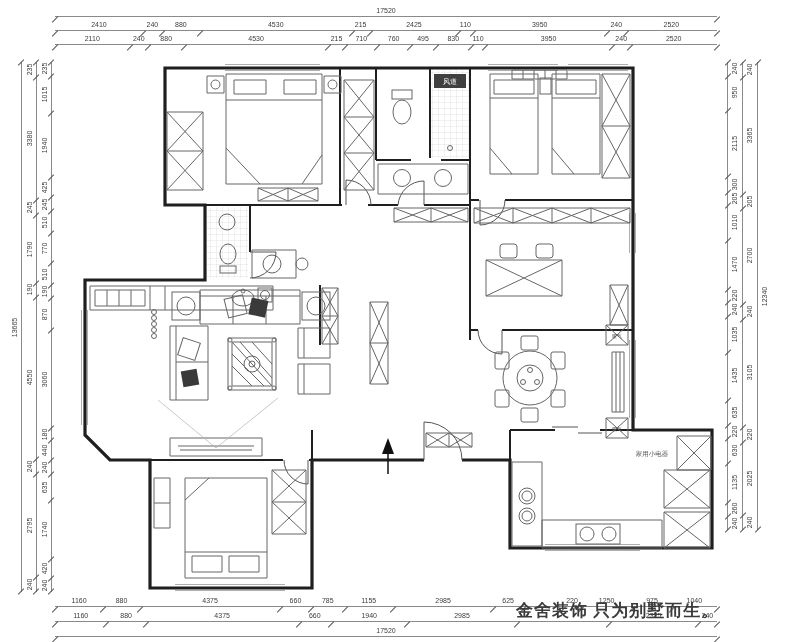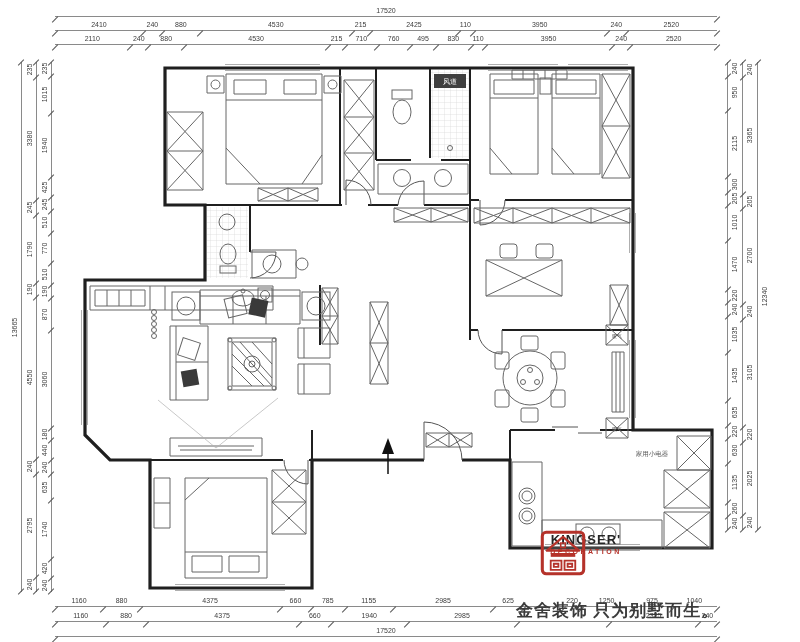--- a/index.html
+++ b/index.html
@@ -551,27 +551,15 @@
       <div class="seg" style="flex-grow: 240;">
         <span class="lbl">240</span>
       </div>
     </div>
   <div id="dim-right-total" class="vchain line-left">
       <div class="seg" style="flex-grow: 12340;">
         <span class="lbl">12340</span>
       </div>
     </div>
 
-  <div class="logo-block">
-    <svg class="logo-emblem" width="46" height="46" viewBox="0 0 60 60">
-      <rect x="3" y="3" width="54" height="54" rx="5" fill="none" stroke="#b5322a" stroke-width="4"></rect>
-      <polygon points="30,9 9,27 51,27" fill="none" stroke="#b5322a" stroke-width="3" stroke-linejoin="round"></polygon>
-      <rect x="27" y="17" width="6" height="6" fill="none" stroke="#b5322a" stroke-width="2"></rect>
-      <rect x="14" y="30" width="32" height="5" fill="#b5322a"></rect>
-      <path d="M14,40h14v12h-14z M18,44h6v4h-6z" fill="none" stroke="#b5322a" stroke-width="2.4"></path>
-      <path d="M32,40h14v12h-14z M36,44h6v4h-6z" fill="none" stroke="#b5322a" stroke-width="2.4"></path>
-    </svg>
-    <div class="logo-brand">KINGSER'</div>
-    <div class="logo-div">DECORATION</div>
-  </div>
   <div class="slogan">金舍装饰 只为别墅而生。</div>
 
 </div>
 
 </body></html>

